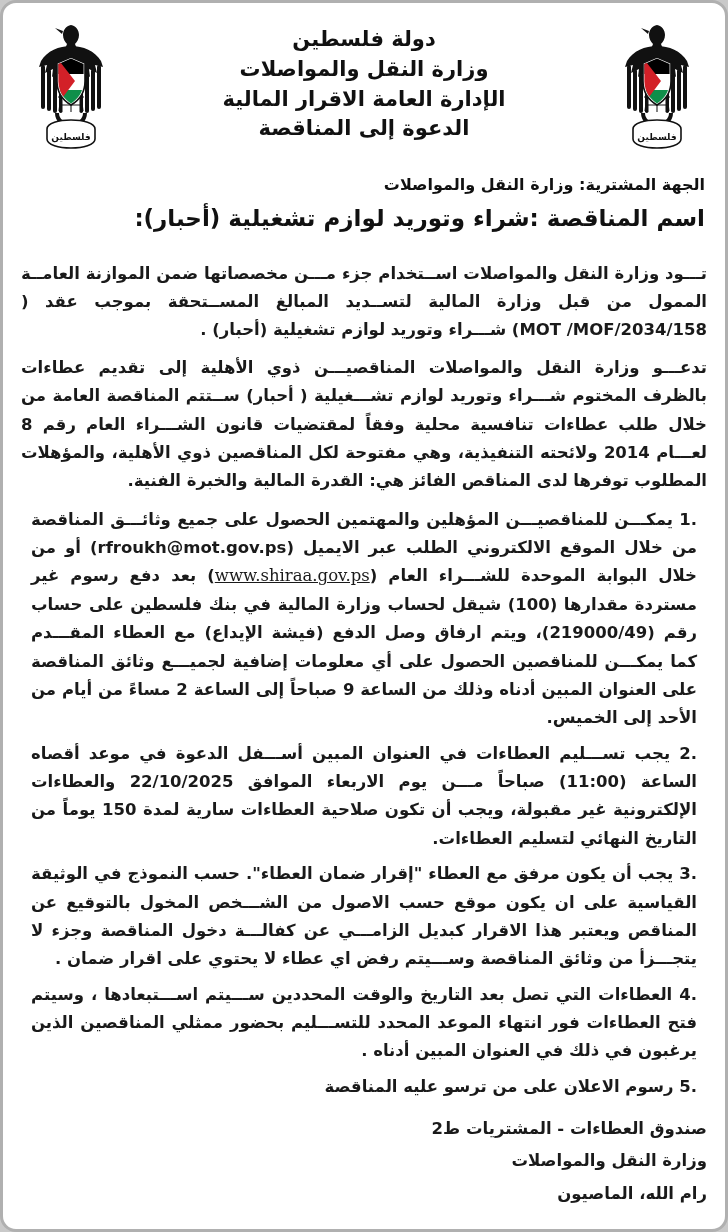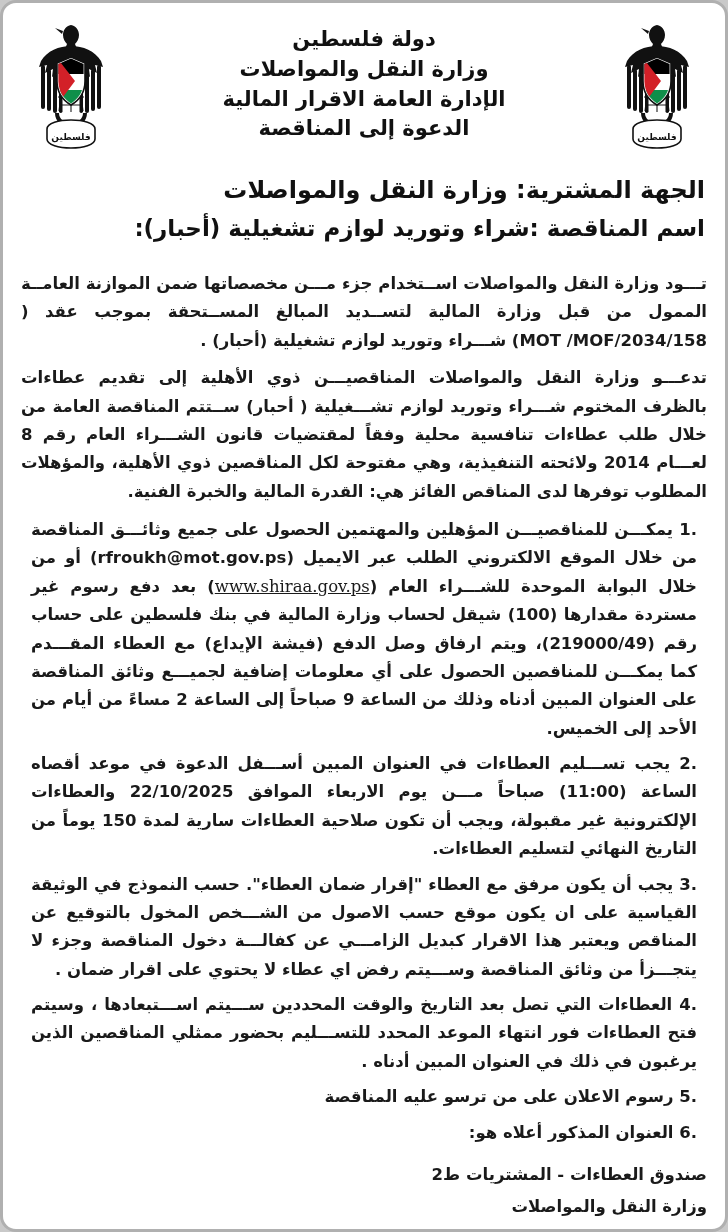--- a/index.html
+++ b/index.html
@@ -62,21 +62,21 @@
   .h-line3 { font-size: 21px; }
   .h-line4 { font-size: 21px; }
 
   
   .title-block {
     direction: rtl;
     text-align: right;
     padding: 2px 4px 0 4px;
   }
   .entity-line {
-    font-size: 24px;
+    font-size: 16px;
     font-weight: bold;
     color: #111111;
     margin: 2px 0 8px 0;
     line-height: 1.3;
   }
   .tender-name-line {
     font-size: 23px;
     font-weight: bold;
     color: #111111;
     margin: 0 0 26px 0;
@@ -258,21 +258,20 @@
       <li><span class="num ltr">1.</span> <span>يمكـــن للمناقصيـــن المؤهلين والمهتمين الحصول على جميع وثائـــق المناقصة من خلال الموقع الالكتروني الطلب عبر الايميل (</span><span class="ltr">rfroukh@mot.gov.ps</span><span>) أو من خلال البوابة الموحدة للشـــراء العام (</span><span class="link-url">www.shiraa.gov.ps</span><span>) بعد دفع رسوم غير مستردة مقدارها (</span><span class="ltr">100</span><span>) شيقل لحساب وزارة المالية في بنك فلسطين على حساب رقم (</span><span class="ltr">219000/49</span><span>)، ويتم ارفاق وصل الدفع (فيشة الإيداع) مع العطاء المقـــدم كما يمكـــن للمناقصين الحصول على أي معلومات إضافية لجميـــع وثائق المناقصة على العنوان المبين أدناه وذلك من الساعة 9 صباحاً إلى الساعة 2 مساءً من أيام من الأحد إلى الخميس.</span></li>
 
       <li><span class="num ltr">2.</span> <span>يجب تســـليم العطاءات في العنوان المبين أســـفل الدعوة في موعد أقصاه الساعة (</span><span class="ltr">11:00</span><span>) صباحاً مـــن يوم الاربعاء الموافق </span><span class="ltr">22/10/2025</span><span> والعطاءات الإلكترونية غير مقبولة، ويجب أن تكون صلاحية العطاءات سارية لمدة </span><span class="ltr">150</span><span> يوماً من التاريخ النهائي لتسليم العطاءات.</span></li>
 
       <li><span class="num ltr">3.</span> <span>يجب أن يكون مرفق مع العطاء "إقرار ضمان العطاء". حسب النموذج في الوثيقة القياسية على ان يكون موقع حسب الاصول من الشـــخص المخول بالتوقيع عن المناقص ويعتبر هذا الاقرار كبديل الزامـــي عن كفالـــة دخول المناقصة وجزء لا يتجـــزأ من وثائق المناقصة وســـيتم رفض اي عطاء لا يحتوي على اقرار ضمان .</span></li>
 
       <li><span class="num ltr">4.</span> <span>العطاءات التي تصل بعد التاريخ والوقت المحددين ســـيتم اســـتبعادها ، وسيتم فتح العطاءات فور انتهاء الموعد المحدد للتســـليم بحضور ممثلي المناقصين الذين يرغبون في ذلك في العنوان المبين أدناه .</span></li>
 
       <li class="item6-line"><span class="num ltr">5.</span> <span>رسوم الاعلان على من ترسو عليه المناقصة</span></li>
 
-      <li class="item6-line"><span class="num ltr">6.</span> <span>العنوان المذكور أعلاه هو:</span></li>
     </ol>
 
     <div class="addr-block">
       <div>صندوق العطاءات - المشتريات ط2</div>
       <div>وزارة النقل والمواصلات</div>
       <div>رام الله، الماصيون</div>
 
     </div>
 
   </div>

